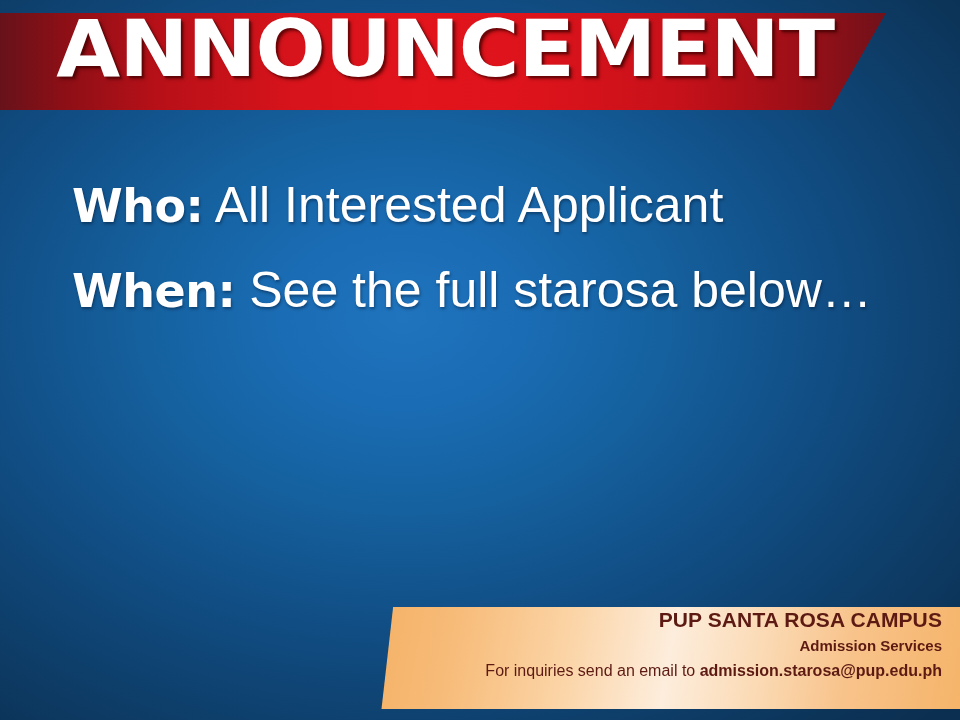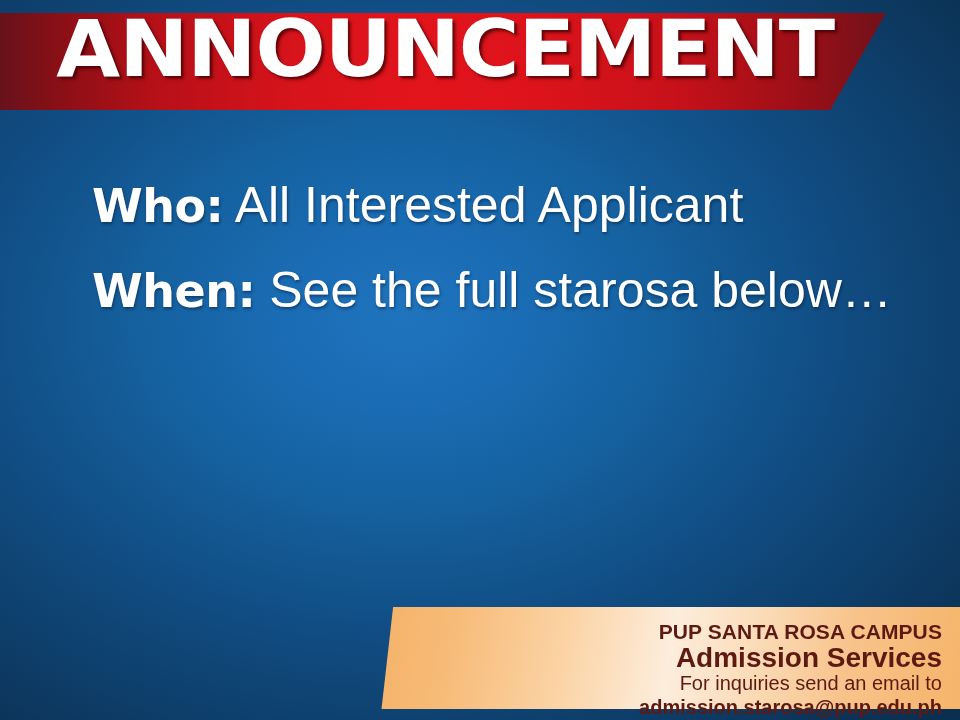--- a/index.html
+++ b/index.html
@@ -78,21 +78,20 @@
     width: 850px;
     color: #ffffff;
   }
 
   .copy-line {
     font-size: 50px;
     line-height: 86px;
     color: #ffffff;
     white-space: nowrap;
     text-shadow: 1px 2px 3px rgba(0,20,45,0.45);
-    margin-left: 20px;
   }
 
   .copy-line.wrap {
     white-space: normal;
     line-height: 82px;
   }
 
   .copy-label {
     font-family: "DejaVu Sans", sans-serif;
     font-weight: bold;
@@ -136,36 +135,35 @@
     text-align: right;
     color: #5d1a13;
     pointer-events: none;
   }
 
   .footer-org {
     font-family: "Liberation Sans", sans-serif;
     font-weight: bold;
     font-size: 21px;
     line-height: 25px;
-    padding-top: 12px;
     letter-spacing: 0.1px;
     color: #5d1a13;
   }
 
   .footer-dept {
     font-family: "Liberation Sans", sans-serif;
     font-weight: bold;
-    font-size: 28px;
+    font-size: 15px;
     line-height: 27px;
     color: #5d1a13;
   }
 
   .footer-contact {
     font-family: "Liberation Sans", sans-serif;
-    font-size: 20px;
+    font-size: 16px;
     line-height: 24px;
     color: #5d1a13;
   }
 
   .footer-contact .email {
     font-weight: bold;
   }
 </style>
 </head>
 <body>

